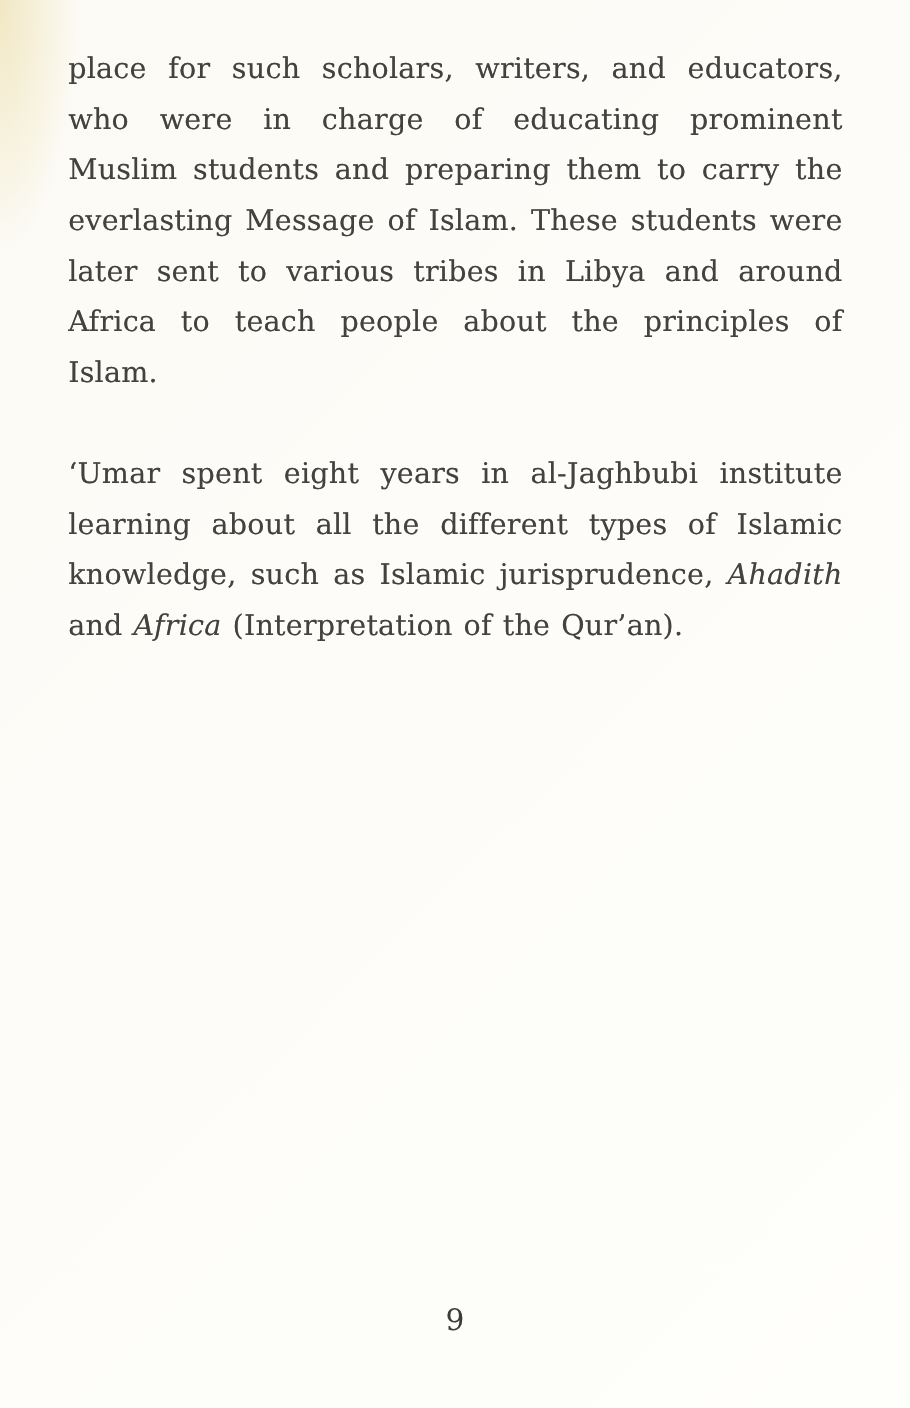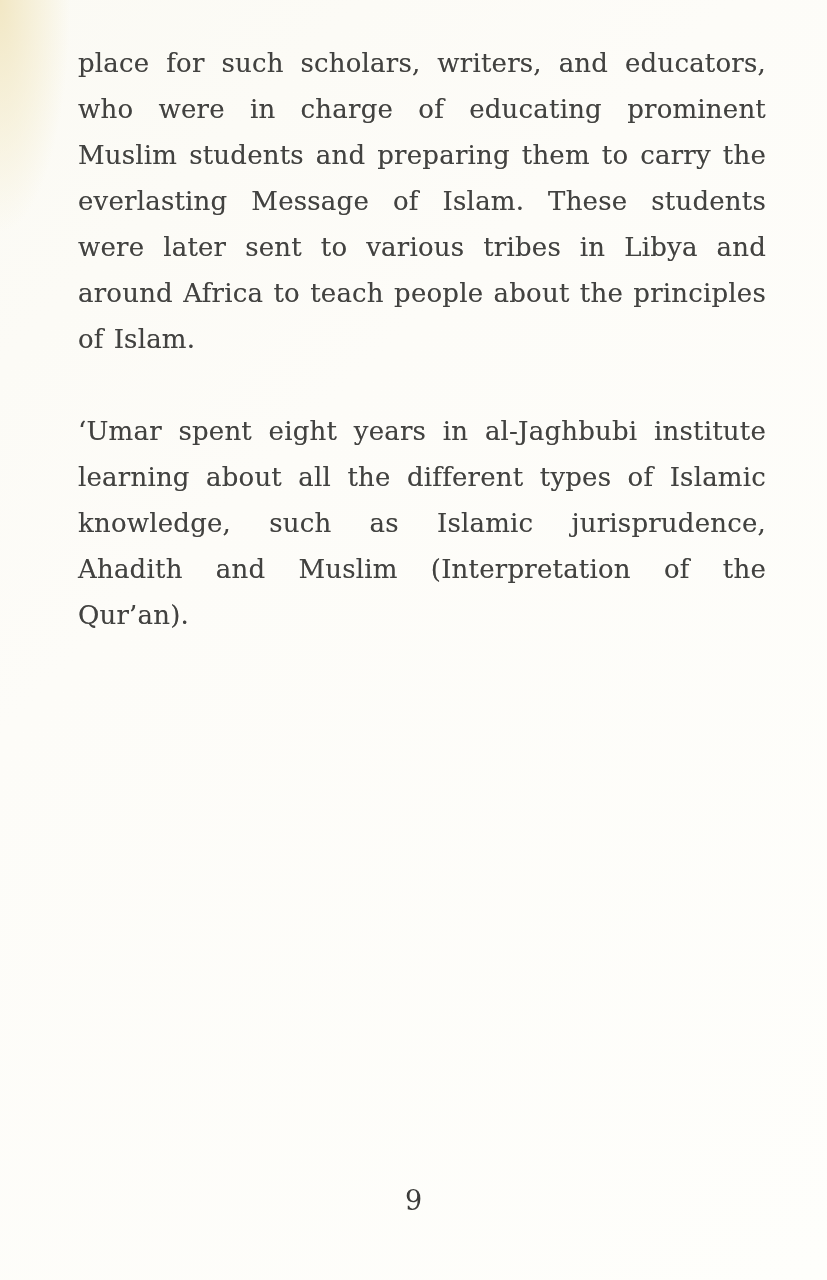--- a/index.html
+++ b/index.html
@@ -32,30 +32,31 @@
                 rgba(243, 234, 200, 0) 75%);
     pointer-events: none;
   }
   .content {
     position: absolute;
     left: 62px;
     right: 61px;
     top: 40px;
   }
   .content p {
-    margin: 0 0 46px 16px;
+    margin: 0 0 46px 0;
     font-size: 26px;
     line-height: 46px;
     text-align: justify;
     word-spacing: 1.5px;
     letter-spacing: 0.2px;
     color: #424240;
     text-shadow: 0 0 0.4px rgba(60,60,58,0.45);
   }
   .italic {
+    font-style: italic;
   }
   .page-number {
     position: absolute;
     left: 0;
     right: 0;
     top: 1185px;
     text-align: center;
     font-size: 27px;
     color: #3c3c3a;
   }
@@ -63,20 +64,20 @@
 </head>
 <body>
 
 <div class="book-page">
   <div class="scan-edge-artifact"></div>
 
   <div class="content">
     <p>place for such scholars, writers, and educators, who were in charge of educating prominent Muslim students and preparing them to carry the everlasting Message of Islam.  These students were later sent to various tribes in Libya and around Africa to teach people about the principles of Islam.</p>
 
     <p>
-      <span>‘Umar spent eight years in al-Jaghbubi institute learning about all the different types of Islamic knowledge, such as Islamic jurisprudence, </span><span class="italic">Ahadith</span><span> and </span><span class="italic">Muslim</span><span> (Interpretation of the Qur’an).</span>
+      <span>‘Umar spent eight years in al-Jaghbubi institute learning about all the different types of Islamic knowledge, such as Islamic jurisprudence, </span><span class="italic">Ahadith</span><span> and </span><span class="italic">Africa</span><span> (Interpretation of the Qur’an).</span>
     </p>
 
 
   </div>
 
   <div class="page-number">9</div>
 </div>
 
 </body></html>

